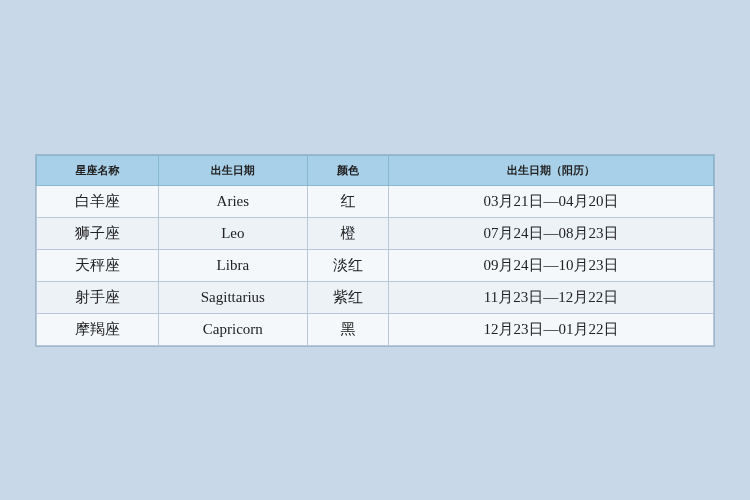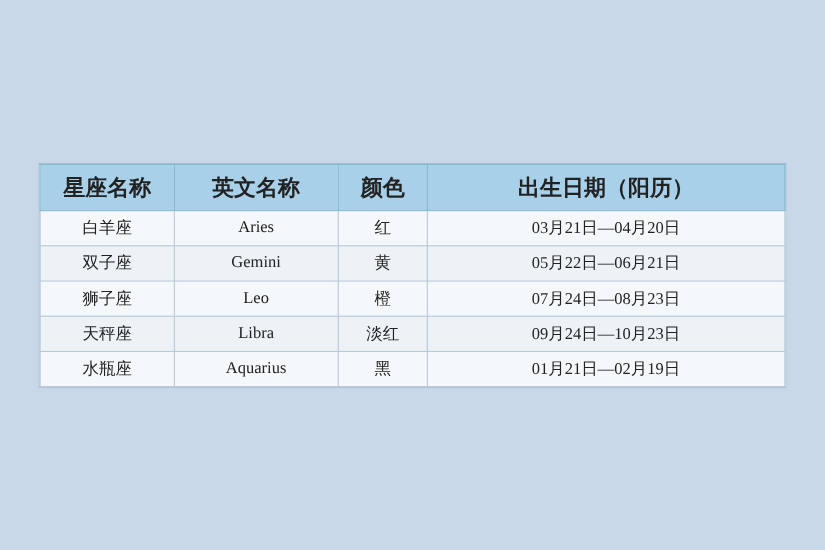--- a/index.html
+++ b/index.html
@@ -27,21 +27,21 @@
     table {
       width: 100%;
       border-collapse: collapse;
     }
 
     thead tr th {
       background-color: #a8d0e8;
       border: 1px solid #88b8d0;
       padding: 7px 10px;
       text-align: center;
-      font-size: 20px;
+      font-size: 11px;
       font-weight: bold;
       color: #222;
     }
 
     tbody tr td {
       border: 1px solid #b8c8d8;
       padding: 6px 14px;
       text-align: center;
       font-size: 15px;
       color: #222;
@@ -58,51 +58,51 @@
     .col-date    { width: 48%; }
   </style>
 </head>
 <body>
 
 <div class="table-container">
   <table>
     <thead>
       <tr>
         <th class="col-chinese">星座名称</th>
-        <th class="col-english">英文名称</th>
+        <th class="col-english">出生日期</th>
         <th class="col-color">颜色</th>
         <th class="col-date">出生日期（阳历）</th>
       </tr>
     </thead>
     <tbody id="table-body">
     <tr>
           <td>白羊座</td>
           <td>Aries</td>
           <td>红</td>
           <td>03月21日—04月20日</td>
-        </tr>
-        <tr>
-          <td>双子座</td>
-          <td>Gemini</td>
-          <td>黄</td>
-          <td>05月22日—06月21日</td>
         </tr>
         <tr>
           <td>狮子座</td>
           <td>Leo</td>
           <td>橙</td>
           <td>07月24日—08月23日</td>
         </tr>
         <tr>
           <td>天秤座</td>
           <td>Libra</td>
           <td>淡红</td>
           <td>09月24日—10月23日</td>
         </tr>
         <tr>
-          <td>水瓶座</td>
-          <td>Aquarius</td>
+          <td>射手座</td>
+          <td>Sagittarius</td>
+          <td>紫红</td>
+          <td>11月23日—12月22日</td>
+        </tr>
+        <tr>
+          <td>摩羯座</td>
+          <td>Capricorn</td>
           <td>黑</td>
-          <td>01月21日—02月19日</td>
+          <td>12月23日—01月22日</td>
         </tr>
       </tbody>
   </table>
 </div>
 
 </body></html>

